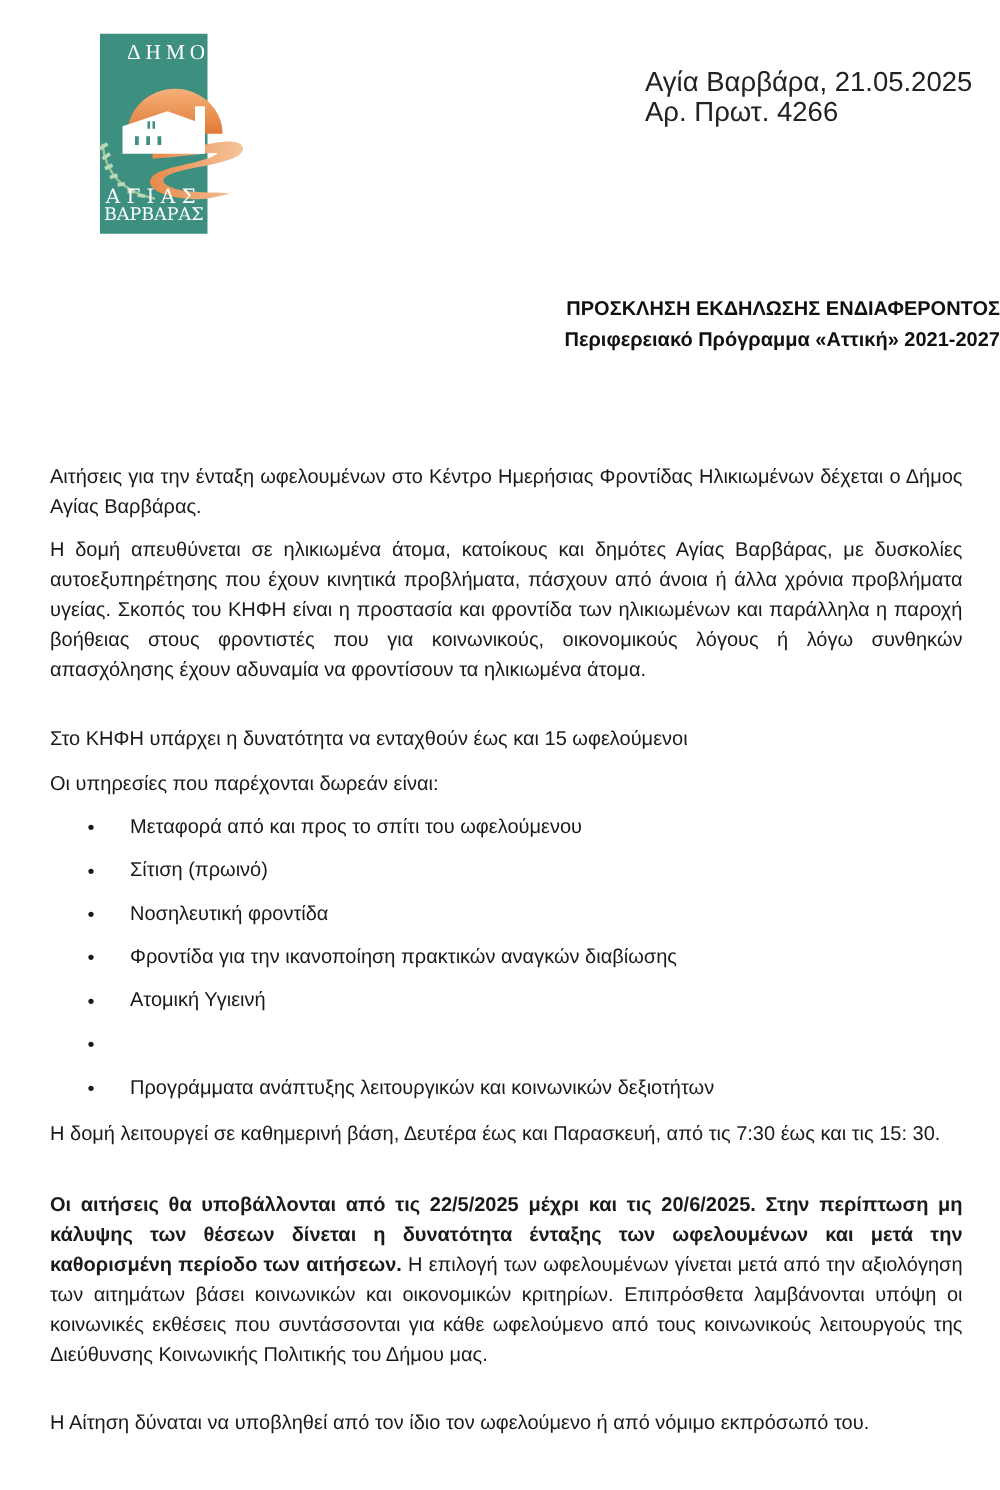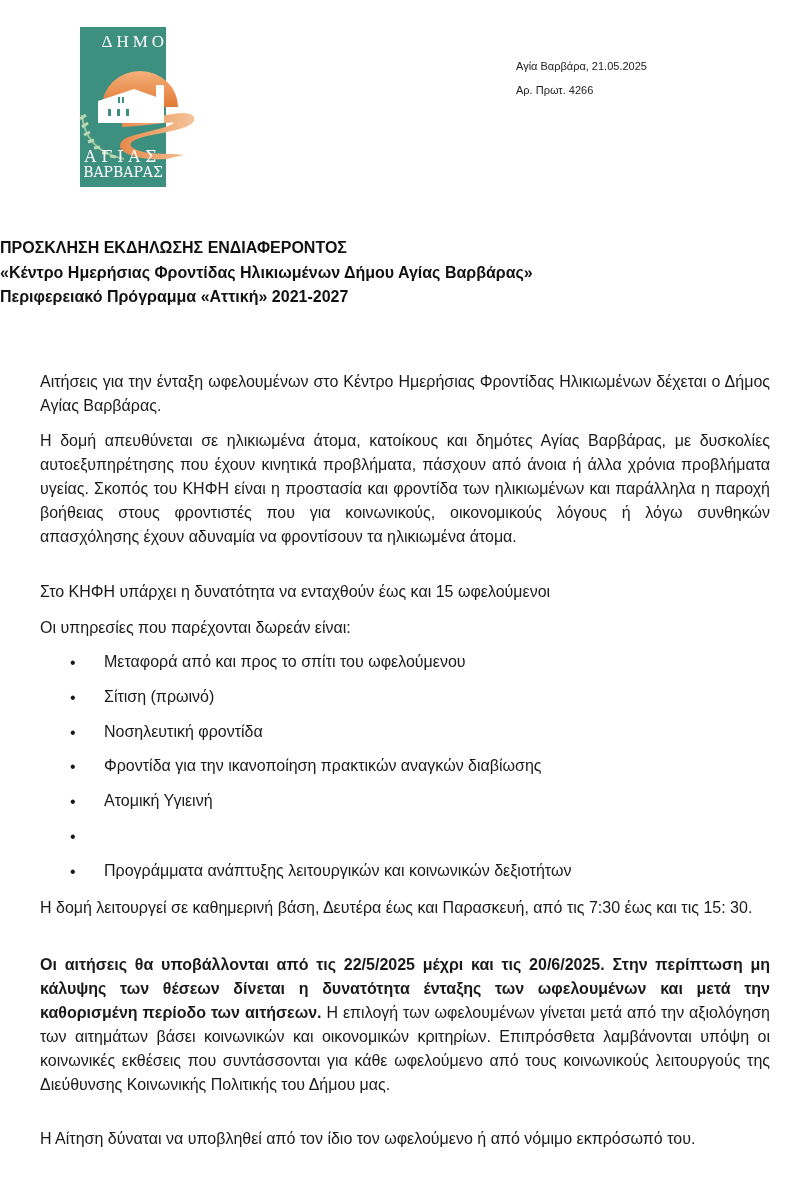--- a/index.html
+++ b/index.html
@@ -15,22 +15,22 @@
     font-family: Liberation Serif, serif; color: #fff; font-size: 17px; letter-spacing: 4px;
   }
   .logo-text-b1 {
     position: absolute; left: 80px; top: 147px; width: 86px; text-align: center;
     font-family: "DejaVu Serif", serif; color: #fff; font-size: 16px; letter-spacing: 5px;
   }
   .logo-text-b2 {
     position: absolute; left: 80px; top: 164px; width: 86px; text-align: center;
     font-family: "DejaVu Serif", serif; color: #fff; font-size: 14px; letter-spacing: 0px;
   }
-  .meta { position: absolute; left: 516px; top: 54px; font-size: 11px; line-height: 24px; color: #222; }
-  .title-block { position: absolute; left: 0; top: 236px; width: 800px; text-align: left; font-weight: bold; font-size: 16px; line-height: 24.5px; color: #111; }
+  .meta { position: absolute; left: 516px; top: 54px; font-size: 22px; line-height: 24px; color: #222; }
+  .title-block { position: absolute; left: 0; top: 236px; width: 800px; text-align: right; font-weight: bold; font-size: 16px; line-height: 24.5px; color: #111; }
   .body-text { position: absolute; left: 40px; width: 730px; font-size: 16px; line-height: 24px; text-align: justify; color: #1a1a1a; }
   .p1 { top: 370px; }
   .p2 { top: 429px; }
   .p3 { top: 580px; }
   .p4 { top: 596px; margin-top: 20px; }
   .list { position: absolute; left: 0; top: 650px; width: 800px; margin: 0; padding: 0; list-style: none; }
   .list li { position: relative; height: 34.8px; font-size: 16px; line-height: 24px; }
   .list .bullet { position: absolute; left: 70px; top: 1px; font-size: 16px; }
   .list .item-text { position: absolute; left: 104px; top: 0; }
   .p5 { top: 896px; }
@@ -69,21 +69,20 @@
 <div class="logo-text-b1">ΑΓΙΑΣ</div>
 <div class="logo-text-b2">ΒΑΡΒΑΡΑΣ</div>
 
 <div class="meta">
   <div>Αγία Βαρβάρα, 21.05.2025</div>
   <div>Αρ. Πρωτ. 4266</div>
 </div>
 
 <div class="title-block">
   <div>ΠΡΟΣΚΛΗΣΗ ΕΚΔΗΛΩΣΗΣ ΕΝΔΙΑΦΕΡΟΝΤΟΣ</div>
-  <div>«Κέντρο Ημερήσιας Φροντίδας Ηλικιωμένων Δήμου Αγίας Βαρβάρας»</div>
   <div>Περιφερειακό Πρόγραμμα «Αττική» 2021-2027</div>
 </div>
 
 <div class="body-text p1">Αιτήσεις για την ένταξη ωφελουμένων στο Κέντρο Ημερήσιας Φροντίδας Ηλικιωμένων δέχεται ο Δήμος Αγίας Βαρβάρας.</div>
 <div class="body-text p2">Η δομή απευθύνεται σε ηλικιωμένα άτομα, κατοίκους και δημότες Αγίας Βαρβάρας, με δυσκολίες αυτοεξυπηρέτησης που έχουν κινητικά προβλήματα, πάσχουν από άνοια ή άλλα χρόνια προβλήματα υγείας. Σκοπός του ΚΗΦΗ είναι η προστασία και φροντίδα των ηλικιωμένων και παράλληλα η παροχή βοήθειας στους φροντιστές που για κοινωνικούς, οικονομικούς λόγους ή λόγω συνθηκών απασχόλησης έχουν αδυναμία να φροντίσουν τα ηλικιωμένα άτομα.</div>
 <div class="body-text p3">Στο ΚΗΦΗ υπάρχει η δυνατότητα να ενταχθούν έως και 15 ωφελούμενοι</div>
 <div class="body-text p4">Οι υπηρεσίες που παρέχονται δωρεάν είναι:</div>
 
 <ul class="list">
   <li>

